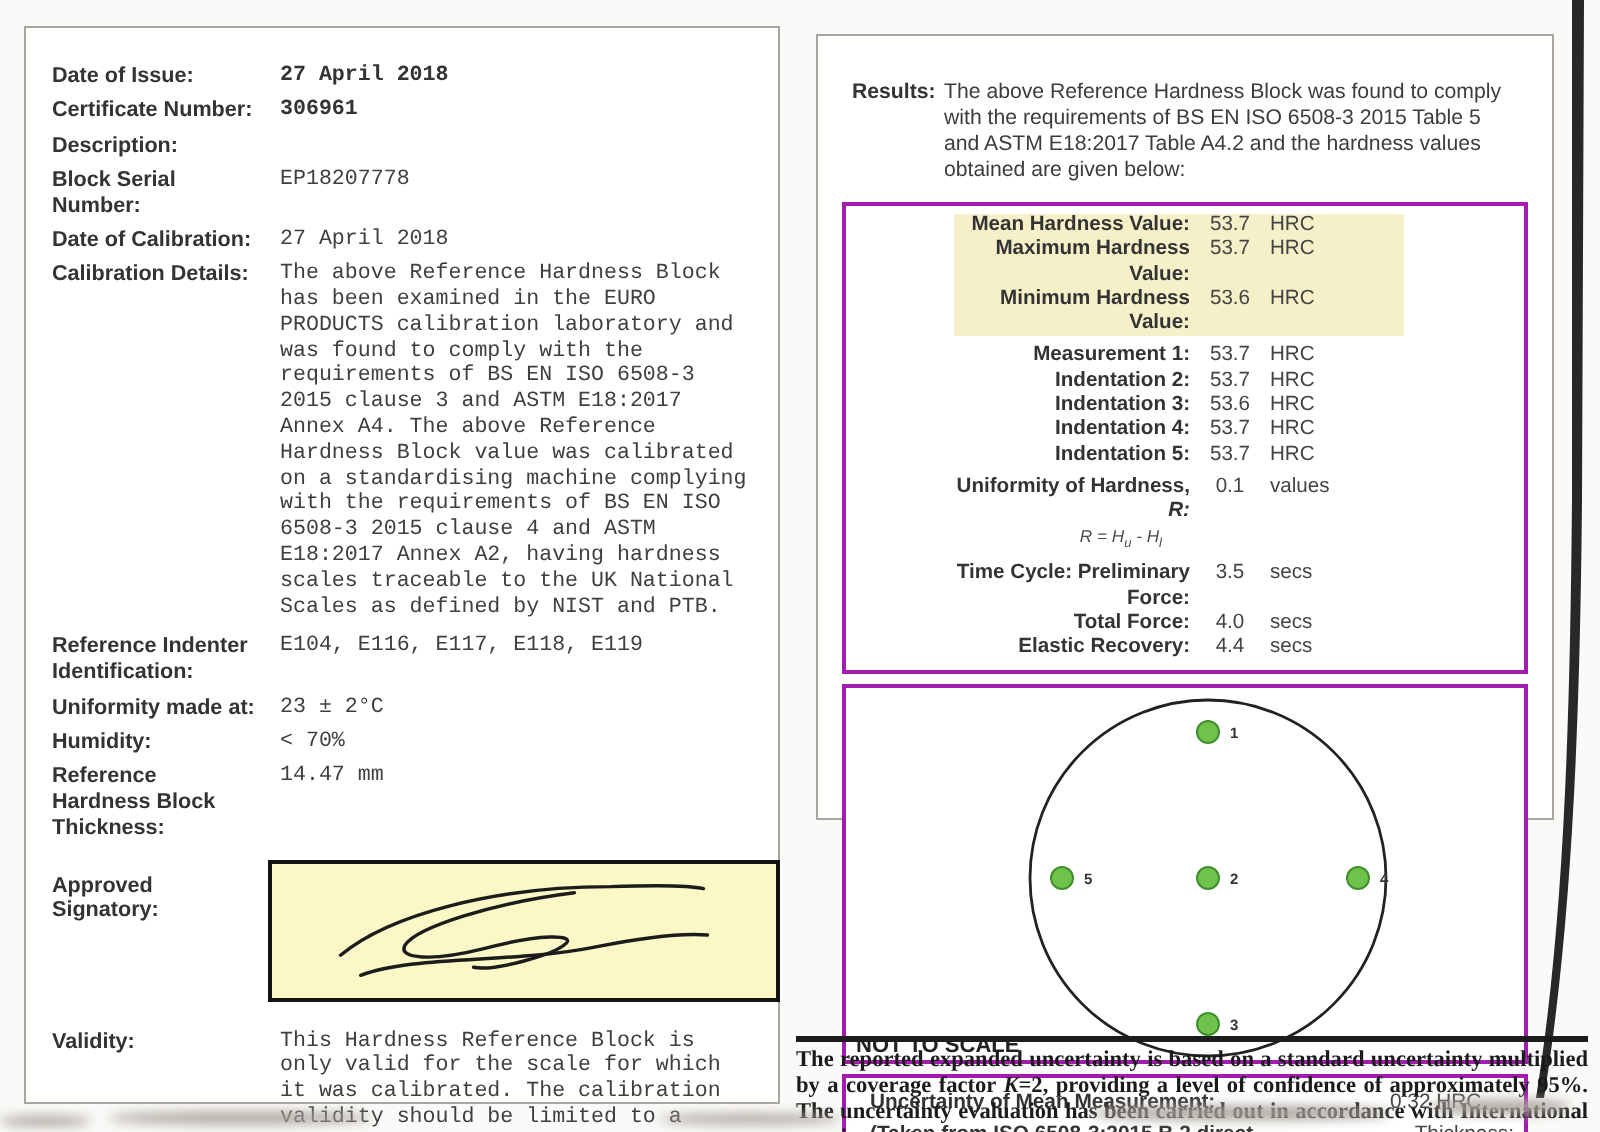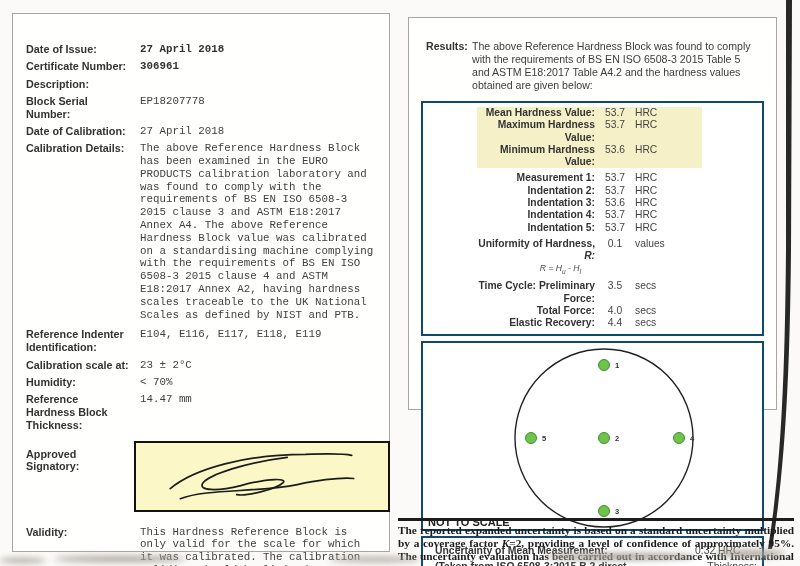--- a/index.html
+++ b/index.html
@@ -6,21 +6,21 @@
   body{
     width:800px;height:566px;position:relative;overflow:hidden;
     background:#fbfaf8;
     font-family:"Liberation Sans", sans-serif;
     color:#3c3c3c;
   }
   .page{
     position:absolute;background:#fffffe;border:1px solid #a9a6a0;
     box-sizing:border-box;
   }
-  .page-left{left:12px;top:13px;width:378px;height:539px;padding:29px 13px 10px 13px;}
+  .page-left{left:12px;top:13px;width:378px;height:539px;padding:18px 13px 10px 13px;}
   .page-right{left:408px;top:17px;width:369px;height:393px;padding:22px 9px 0 9px;}
 
   
   .lrow{display:grid;grid-template-columns:104px 1fr;column-gap:10px;
         font-size:10.8px;line-height:12.8px;margin-bottom:4.5px;}
   .lrow .lbl{font-weight:bold;color:#333;}
   .lrow .val{color:#3f3f3f;font-family:Liberation Mono, monospace;}
   .lrow .val.strong{font-weight:bold;color:#333;}
   .lrow.para{margin-top:3px;margin-bottom:7px;}
   .lrow.group-gap{margin-top:6px;}
@@ -29,21 +29,21 @@
     width:252px;height:67px;background:#fbf7c6;border:2px solid #121212;
     margin-left:-6px;margin-top:-7px;
   }
   .sigbox svg{display:block;width:100%;height:100%;}
   .validity-row{margin-top:2px;}
 
   
   .results-head{display:grid;grid-template-columns:37px 1fr;column-gap:9px;
         font-size:10.6px;line-height:13px;margin:0 7px 9px 8px;}
   .results-head .lbl{font-weight:bold;color:#333;}
-  .rbox{border:2px solid #0c4a6e;margin:0 3px;box-sizing:border-box;background:#fff;}
+  .rbox{border:2px solid #a21caf;margin:0 3px;box-sizing:border-box;background:#fff;}
   .values-box{padding:4px 0 5px 0;}
   .vrow{margin-left:54px;margin-right:60px;display:grid;
         grid-template-columns:118px 30px 1fr;column-gap:5px;
         font-size:10.3px;line-height:12.3px;}
   .vrow .vlbl{font-weight:bold;color:#333;text-align:right;}
   .vrow .vval{text-align:center;color:#444;}
   .vrow .vunit{text-align:left;color:#444;}
   .vrow.highlight{background:#f5f0c8;}
   .vrow.gap-top{margin-top:4px;}
   .vrow.formula .vlbl{font-weight:normal;font-style:italic;font-size:8.6px;
@@ -102,21 +102,21 @@
     </div>
     <div class="lrow para">
       <div class="lbl">Calibration Details:</div>
       <div class="val">The above Reference Hardness Block has been examined in the EURO PRODUCTS calibration laboratory and was found to comply with the requirements of BS EN ISO 6508-3 2015 clause 3 and ASTM E18:2017 Annex A4. The above Reference Hardness Block value was calibrated on a standardising machine complying with the requirements of BS EN ISO 6508-3 2015 clause 4 and ASTM E18:2017 Annex A2, having hardness scales traceable to the UK National Scales as defined by NIST and PTB.</div>
     </div>
     <div class="lrow group-gap">
       <div class="lbl">Reference Indenter Identification:</div>
       <div class="val">E104, E116, E117, E118, E119</div>
     </div>
     <div class="lrow">
-      <div class="lbl">Calibration scale at:</div>
+      <div class="lbl">Uniformity made at:</div>
       <div class="val">23 ± 2°C</div>
     </div>
     <div class="lrow">
       <div class="lbl">Humidity:</div>
       <div class="val">&lt; 70%</div>
     </div>
     <div class="lrow">
       <div class="lbl">Reference Hardness Block Thickness:</div>
       <div class="val">14.47 mm</div>
     </div>

